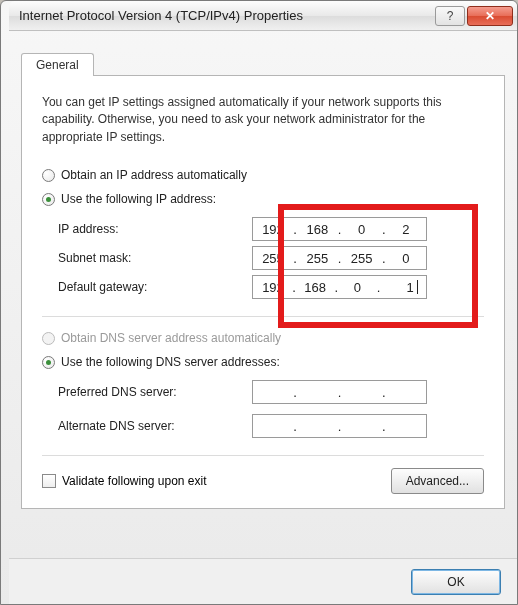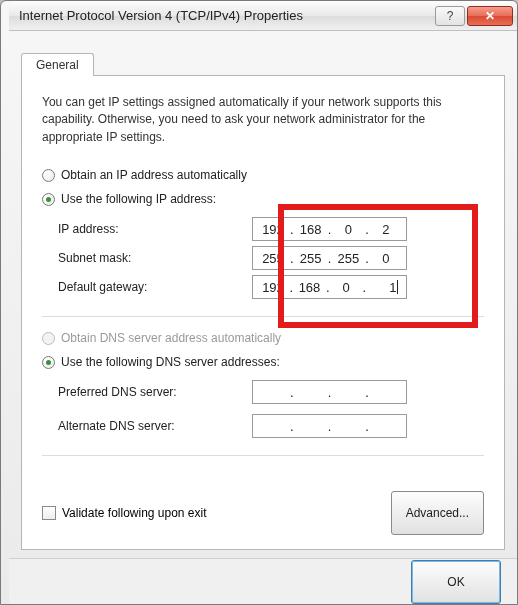--- a/index.html
+++ b/index.html
@@ -132,21 +132,21 @@
     display: flex;
     align-items: center;
     margin: 5px 0;
   }
   .fieldrow .lbl {
     width: 210px;
     padding-left: 16px;
     color: #222;
   }
   .ipbox {
-    width: 155px;
+    width: 175px;
     height: 24px;
     border: 1px solid #9a9a9a;
     background: #fff;
     display: flex;
     align-items: center;
     justify-content: space-between;
     padding: 0 6px;
     font-family: "Segoe UI", Tahoma, sans-serif;
     font-size: 13px;
     color: #222;
@@ -181,41 +181,42 @@
     background: linear-gradient(to bottom, #fff, #eee);
     margin-right: 6px;
   }
   .bottom-row {
     display: flex;
     align-items: center;
     margin-top: auto;
   }
   .btn {
     min-width: 90px;
-    height: 44px;
+    height: 26px;
     padding: 0 14px;
     border: 1px solid #8a8a8a;
     border-radius: 3px;
     background: linear-gradient(to bottom, #fdfdfd, #e1e1e1);
     font-size: 12px;
     color: #222;
     display: inline-flex;
     align-items: center;
     justify-content: center;
     cursor: pointer;
   }
   .footer {
     height: 46px;
     display: flex;
     align-items: center;
     justify-content: flex-end;
     gap: 10px;
     padding: 0 16px;
     background: #f0f0f0;
     border-top: 1px solid #d0d0d0;
+    margin-top: 41px;
   }
   .footer .btn.ok {
     border-color: #3c7fb1;
     box-shadow: 0 0 0 1px #7db7e4 inset;
   }
 </style>
 </head>
 <body>
 
 <div class="window">

